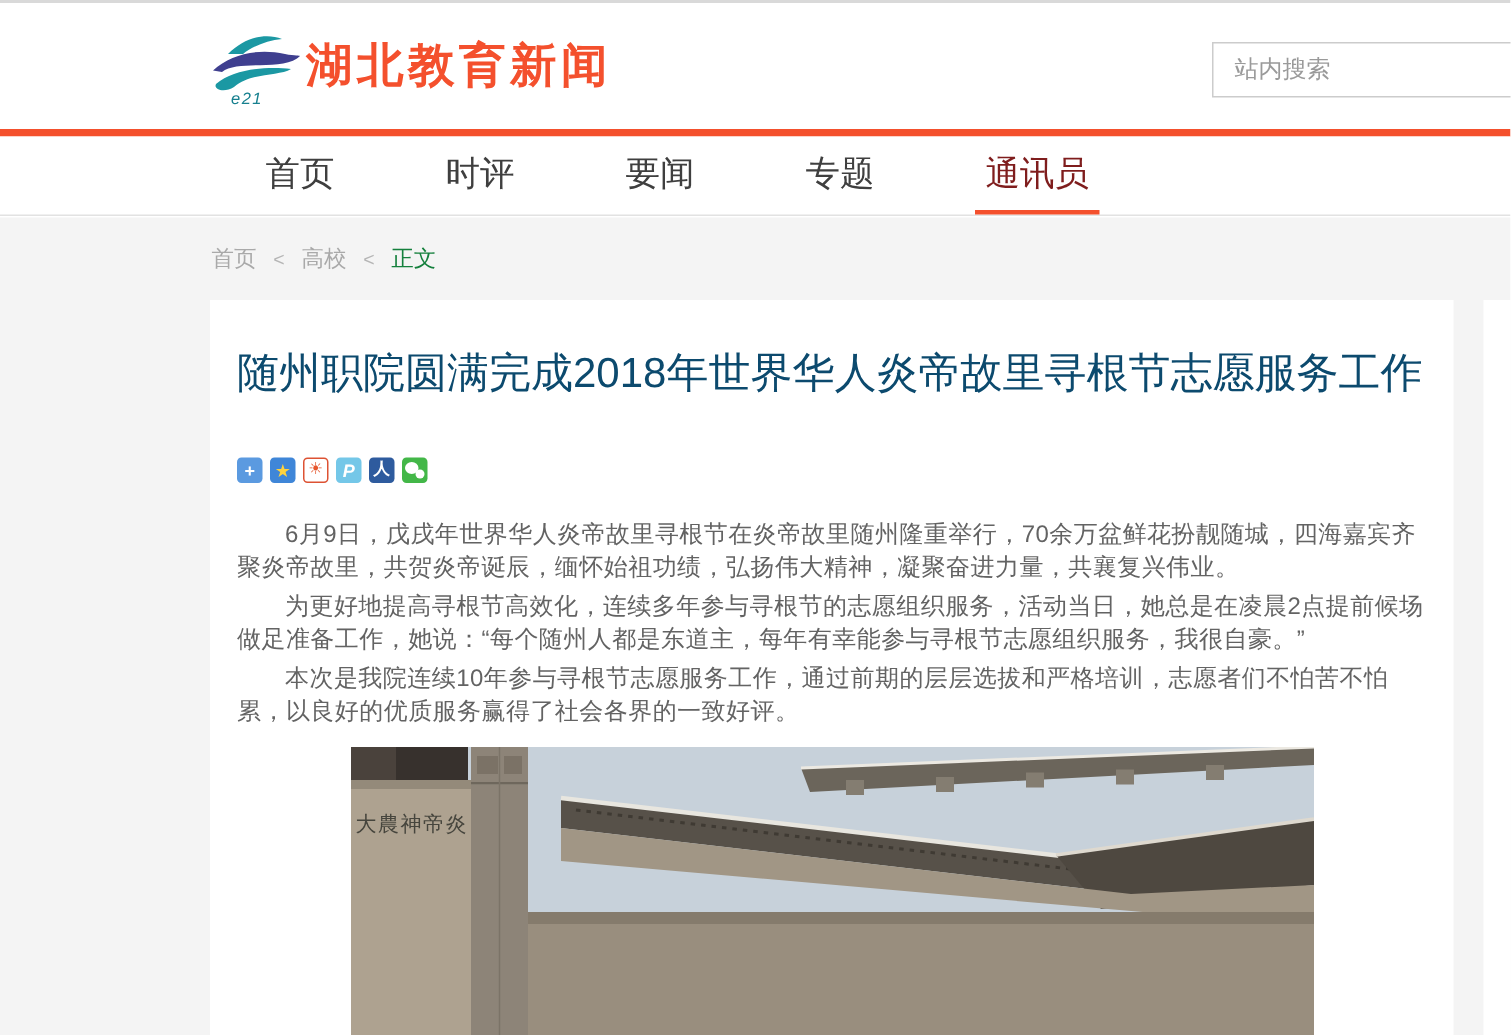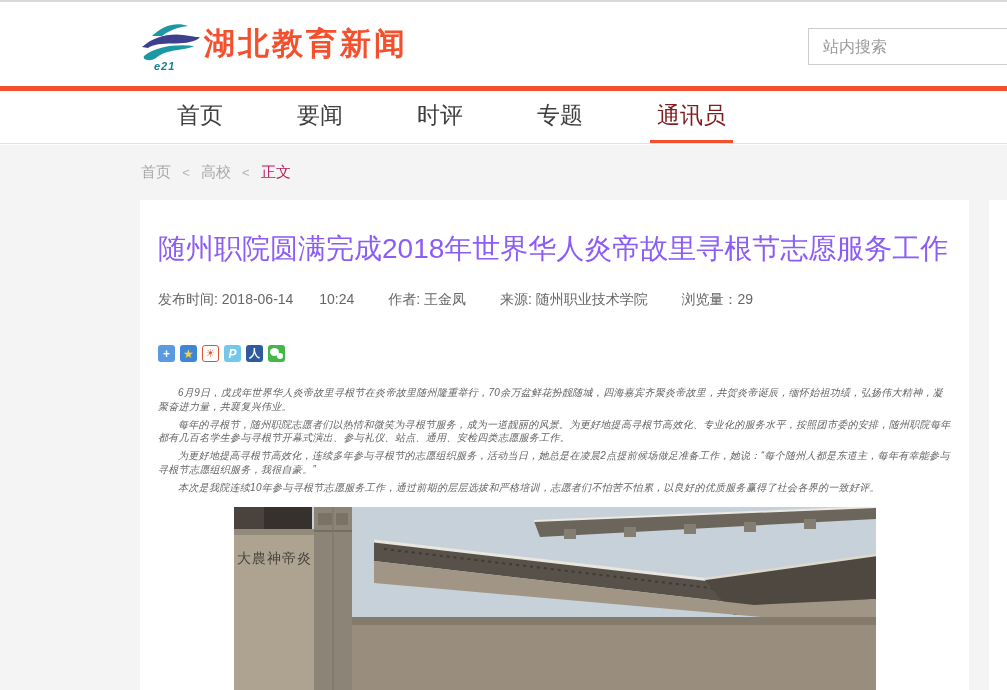--- a/index.html
+++ b/index.html
@@ -8,21 +8,21 @@
     position:relative; overflow:hidden; background:#ffffff;
     font-family:"Liberation Sans","DejaVu Sans",sans-serif;
     -webkit-font-smoothing:antialiased;
   }
   
   .topline { height:2px; background:#d9d9d9; }
   .header { position:relative; height:84px; background:#fff; }
   .logo { position:absolute; left:138px; top:12px; display:flex; align-items:center; cursor:pointer; }
   .logo-mark { width:66px; height:60px; position:relative; }
   .logo-mark svg { display:block; }
-  .logo-sub { position:absolute; left:16px; bottom:2px; font-size:11px; font-style:italic; font-weight:bold; color:#17808f; letter-spacing:1px; }
+  .logo-sub { position:absolute; left:16px; bottom:2px; font-size:11px; font-style:italic; font-weight:normal; color:#17808f; letter-spacing:1px; }
   .logo-text { font-size:31px; font-weight:bold; color:#f4502d; letter-spacing:3px; margin-left:0; }
   .search-box { position:absolute; left:808px; top:26px; width:232px; height:37px; }
   .search-input {
     width:100%; height:100%; border:1px solid #ccc; background:#fff;
     font-size:16px; color:#555; padding:0 14px; outline:none;
     font-family:inherit;
   }
   .search-input::placeholder { color:#9a9a9a; }
   .red-divider { height:5px; background:#f4502d; }
   
@@ -31,26 +31,26 @@
     display:flex; align-items:center; padding:0 7px; margin-right:60px;
     font-size:23px; color:#3f3f3f; text-decoration:none; cursor:pointer;
     border-bottom:3px solid transparent;
   }
   .nav-item.active { color:#7f1d1d; border-bottom-color:#f4502d; }
   
   .page-area { position:absolute; left:0; right:0; top:145px; bottom:0; background:#f4f4f4; }
   .breadcrumb { position:absolute; left:141px; top:18px; font-size:15px; color:#a9a9a9; }
   .breadcrumb .sep { margin:0 7px; color:#b5b5b5; font-size:13px; }
   .breadcrumb .bc-link { color:#a9a9a9; cursor:pointer; }
-  .breadcrumb .bc-current { color:#be185d;text-align:center; }
+  .breadcrumb .bc-current { color:#15803d;text-align:center; }
   
   .content-card { position:absolute; left:140px; top:55px; width:829px; min-height:500px; background:#fff; padding:16px 18px 30px 18px; }
   .side-card { position:absolute; left:989px; top:55px; width:120px; height:500px; background:#fff; }
   
-  .article-title { margin-top:12px; font-size:28px; font-weight:400; line-height:41px; color:#8b5cf6; }
+  .article-title { margin-top:12px; font-size:28px; font-weight:400; line-height:41px; color:#0c4a6e; }
   .article-meta { margin-top:22px; font-size:14px; color:#666; }
   .article-meta .m-group { margin-right:30px; }
   .article-meta .m-time { margin-left:22px; }
   
   .share-row { margin-top:36px; display:flex; align-items:center; }
   .share-icon {
     width:17px; height:17px; margin-right:5px; border-radius:3px;
     display:flex; align-items:center; justify-content:center;
     font-size:12px; font-weight:bold; line-height:1; cursor:pointer; position:relative;
   }
@@ -58,22 +58,22 @@
   .share-icon:nth-child(4) { font-style:italic; }
   .share-icon:nth-child(5) { font-size:11px; }
   .share-icon:nth-child(6)::before, .share-icon:nth-child(6)::after {
     content:""; position:absolute; background:#fff; border-radius:50%;
   }
   .share-icon:nth-child(6)::before { width:9px; height:8px; left:2px; top:3px; }
   .share-icon:nth-child(6)::after { width:6px; height:6px; right:2px; bottom:3px; }
   
   .article-body { margin-top:24px; }
   .article-body p {
-    font-size:10px; line-height:1.38; color:#636363;
-    text-indent:2em; letter-spacing:0.3px; margin-bottom:4px;font-style:italic;
+    font-size:16px; line-height:1.38; color:#636363;
+    text-indent:2em; letter-spacing:0.3px; margin-bottom:4px;
   }
   
   .article-photo { margin:12px auto 0 auto; width:642px; height:330px; display:block; background:#c7d1da; }
   .article-photo svg { display:block; }
 </style>
 </head>
 <body>
 
 <div class="topline"></div>
 
@@ -91,73 +91,54 @@
   </div>
   <div class="search-box">
     <input class="search-input" type="text" placeholder="站内搜索" style="">
   </div>
 </div>
 
 <div class="red-divider"></div>
 
 <div class="nav">
   <a class="nav-item">首页</a>
+  <a class="nav-item">时评</a>
   <a class="nav-item">要闻</a>
-  <a class="nav-item">时评</a>
   <a class="nav-item">专题</a>
   <a class="nav-item active">通讯员</a>
 </div>
 
 <div class="page-area">
 
   <div class="breadcrumb">
     <span class="bc-link">首页</span>
     <span class="sep">&lt;</span>
     <span class="bc-link">高校</span>
     <span class="sep">&lt;</span>
     <span class="bc-current">正文</span>
   </div>
 
   <div class="side-card"></div>
 
   <div class="content-card">
 
     <h1 class="article-title">随州职院圆满完成2018年世界华人炎帝故里寻根节志愿服务工作</h1>
 
-    <div class="article-meta">
-      <span class="m-group">
-        <span>发布时间:</span>
-        <span>2018-06-14</span>
-        <span class="m-time">10:24</span>
-      </span>
-      <span class="m-group">
-        <span>作者:</span>
-        <span>王金凤</span>
-      </span>
-      <span class="m-group">
-        <span>来源:</span>
-        <span>随州职业技术学院</span>
-      </span>
-      <span class="m-group">
-        <span>浏览量：</span><span>29</span>
-      </span>
-    </div>
 
     <div class="share-row">
       <span class="share-icon" style="background-color: rgb(91, 154, 224); color: rgb(255, 255, 255);">+</span>
       <span class="share-icon" style="background-color: rgb(63, 134, 216); color: rgb(255, 211, 62);">★</span>
       <span class="share-icon" style="background-color: rgb(255, 255, 255); color: rgb(230, 86, 45);">☀</span>
       <span class="share-icon" style="background-color: rgb(116, 199, 232); color: rgb(255, 255, 255);">P</span>
       <span class="share-icon" style="background-color: rgb(46, 91, 158); color: rgb(255, 255, 255);">人</span>
       <span class="share-icon" style="background-color: rgb(67, 183, 72); color: rgb(255, 255, 255);"></span>
     </div>
 
     <div class="article-body">
       <p>6月9日，戊戌年世界华人炎帝故里寻根节在炎帝故里随州隆重举行，70余万盆鲜花扮靓随城，四海嘉宾齐聚炎帝故里，共贺炎帝诞辰，缅怀始祖功绩，弘扬伟大精神，凝聚奋进力量，共襄复兴伟业。</p>
-      <p>每年的寻根节，随州职院志愿者们以热情和微笑为寻根节服务，成为一道靓丽的风景。为更好地提高寻根节高效化、专业化的服务水平，按照团市委的安排，随州职院每年都有几百名学生参与寻根节开幕式演出、参与礼仪、站点、通用、安检四类志愿服务工作。</p>
       <p>为更好地提高寻根节高效化，连续多年参与寻根节的志愿组织服务，活动当日，她总是在凌晨2点提前候场做足准备工作，她说：“每个随州人都是东道主，每年有幸能参与寻根节志愿组织服务，我很自豪。”</p>
       <p>本次是我院连续10年参与寻根节志愿服务工作，通过前期的层层选拔和严格培训，志愿者们不怕苦不怕累，以良好的优质服务赢得了社会各界的一致好评。</p>
     </div>
 
     <div class="article-photo">
       <svg width="642" height="330" viewBox="0 0 642 330">
 
         <rect x="0" y="0" width="642" height="330" fill="#c7d1da"></rect>
 
         <rect x="0" y="0" width="78" height="24" fill="#37312d"></rect>

